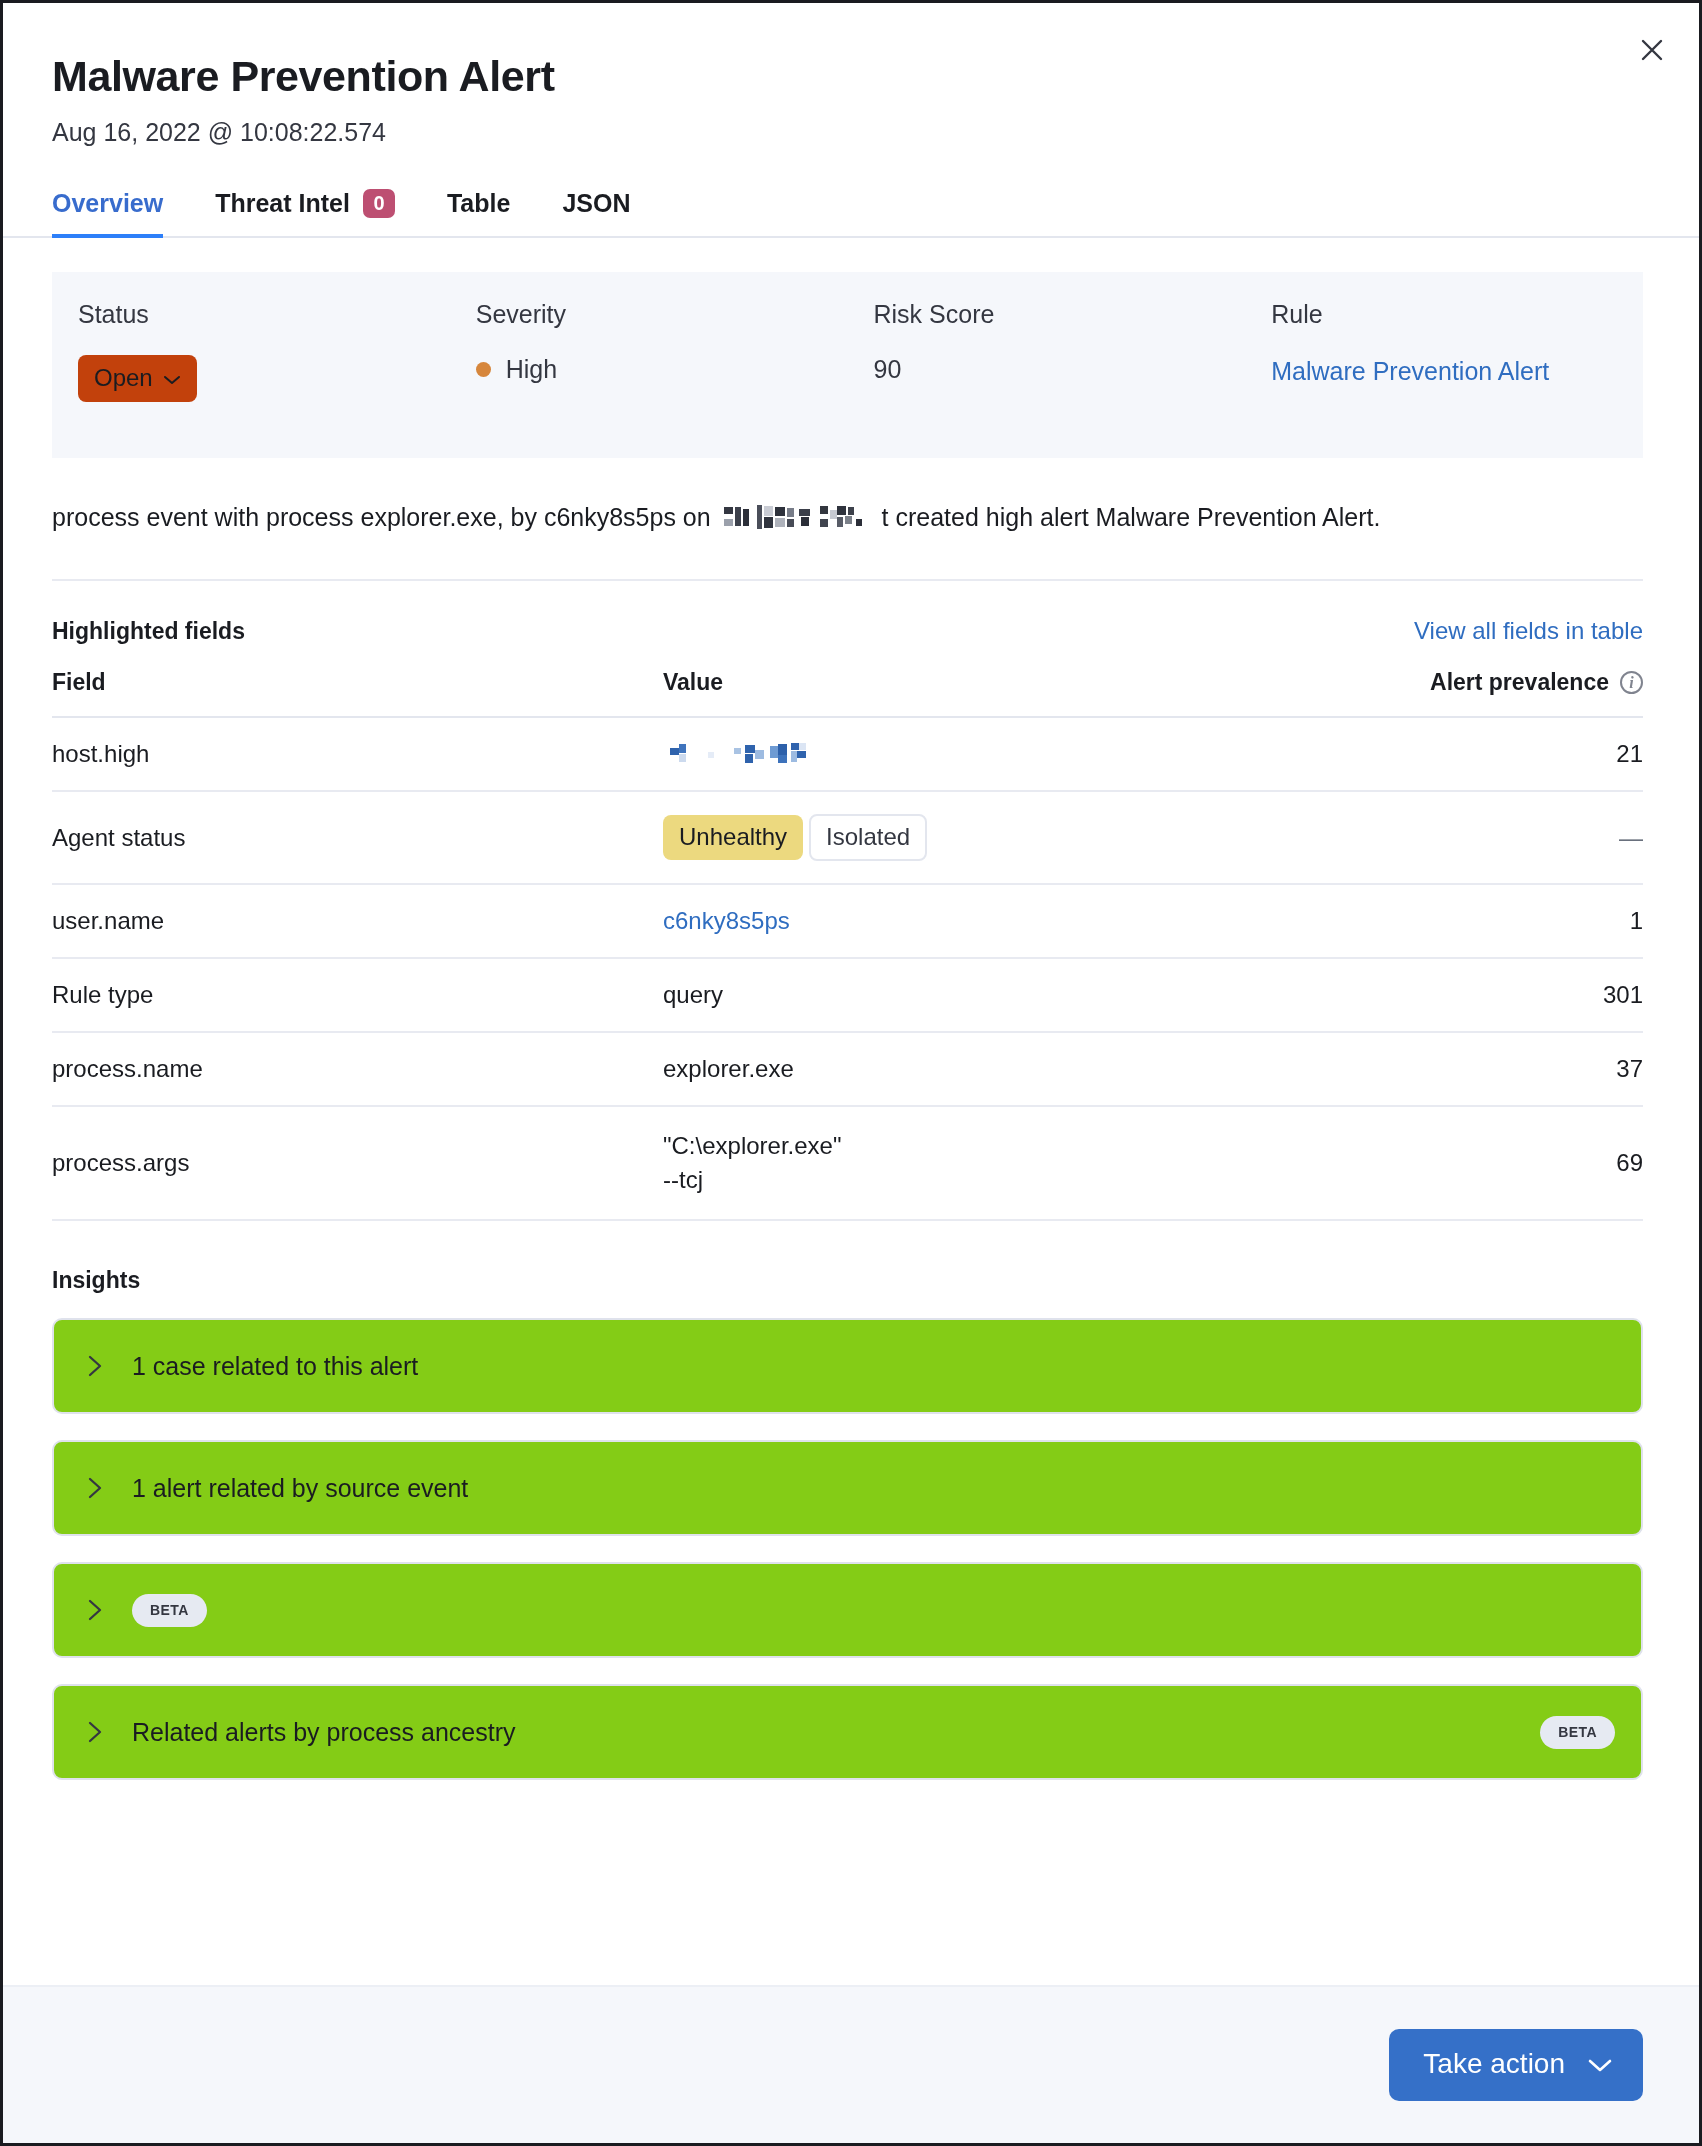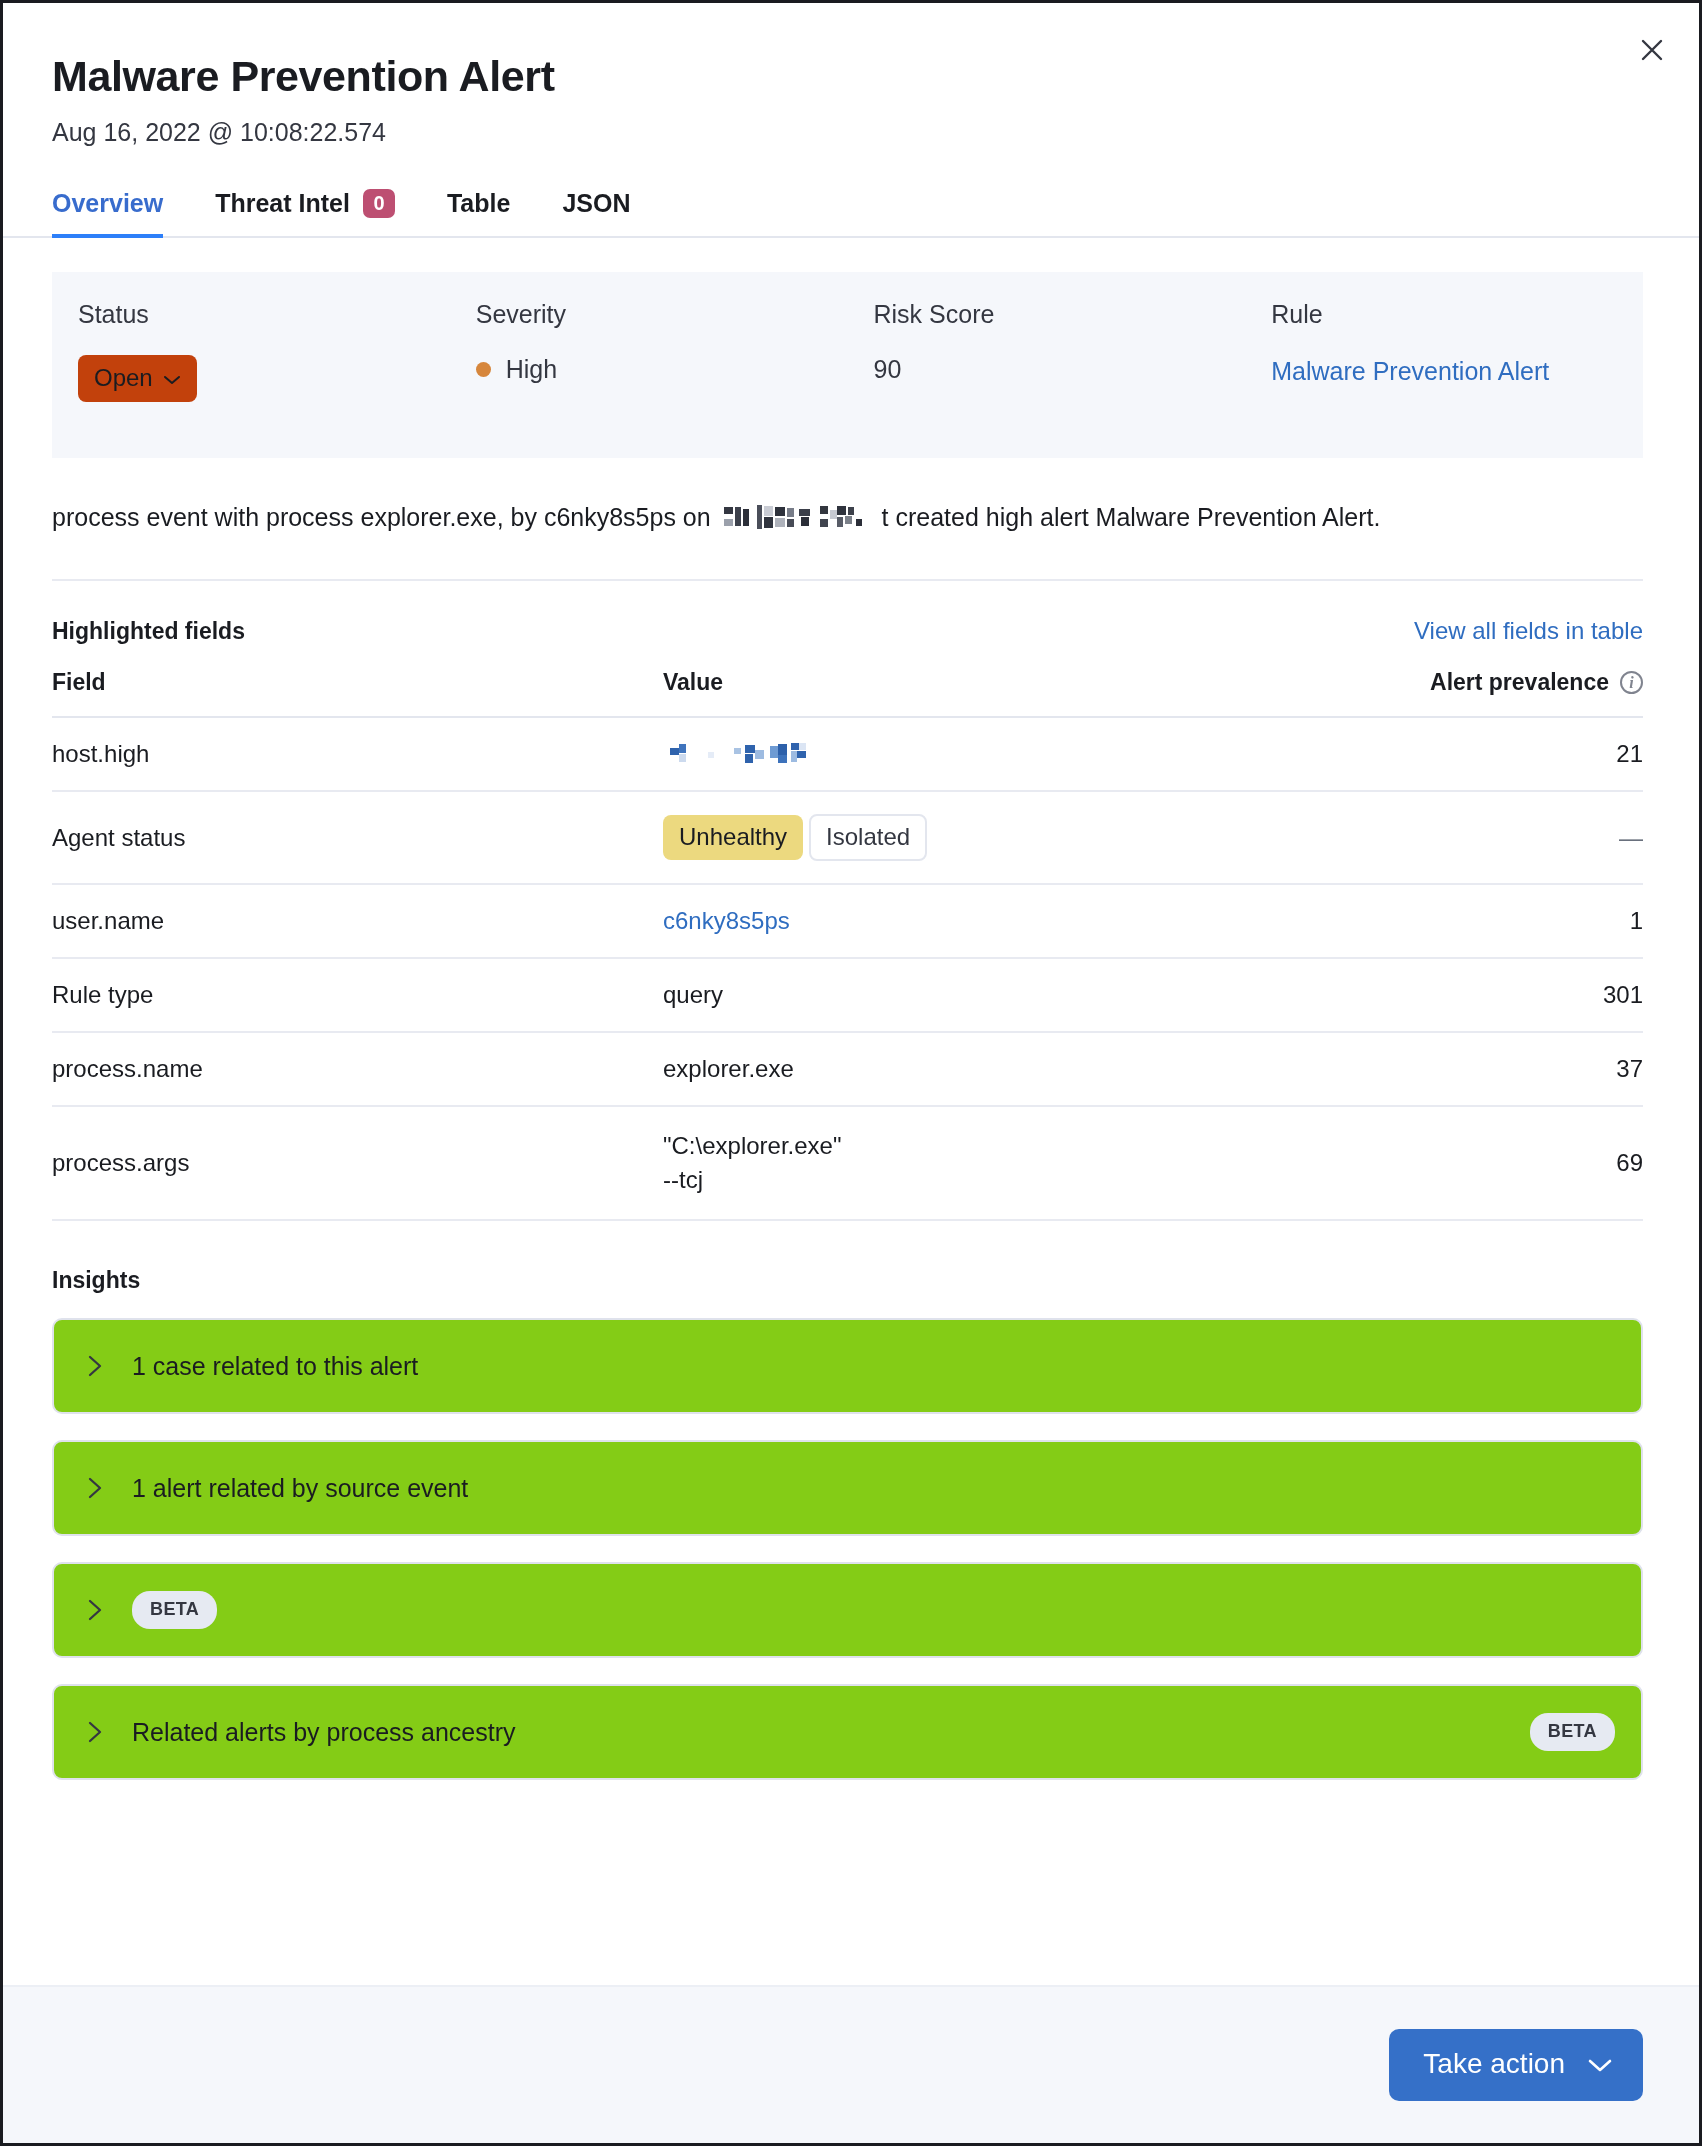--- a/index.html
+++ b/index.html
@@ -306,21 +306,21 @@
     display: flex; align-items: center; justify-content: center;
   }
   .insight-label {
     font-size: 25px;
     color: #1a1c21;
     flex: 1 1 auto;
   }
   .beta {
     background: #e6eaf2;
     color: #343741;
-    font-size: 18px;
+    font-size: 14px;
     font-weight: 700;
     letter-spacing: 0.4px;
     border-radius: 18px;
     padding: 8px 18px 9px;
   }
 
   
   .footer {
     flex: 0 0 auto;
     height: 158px;

